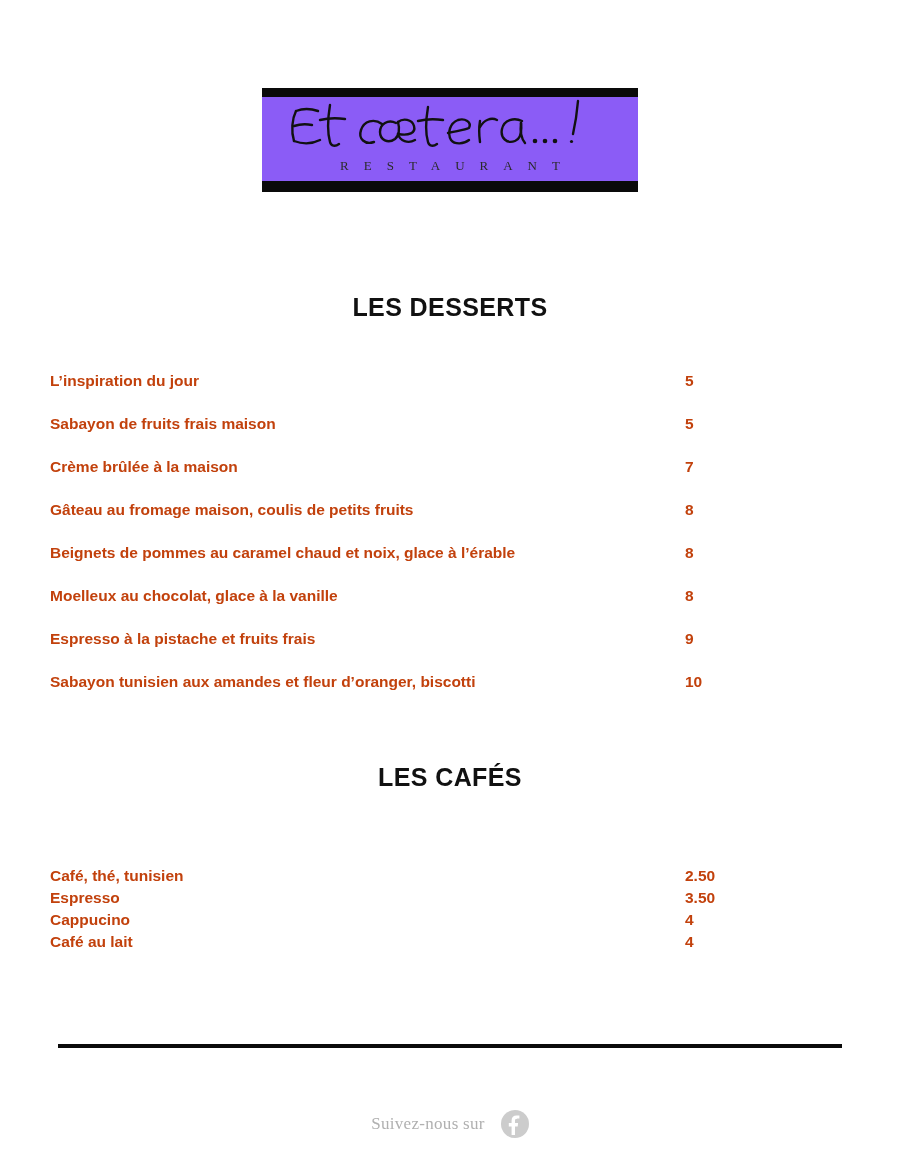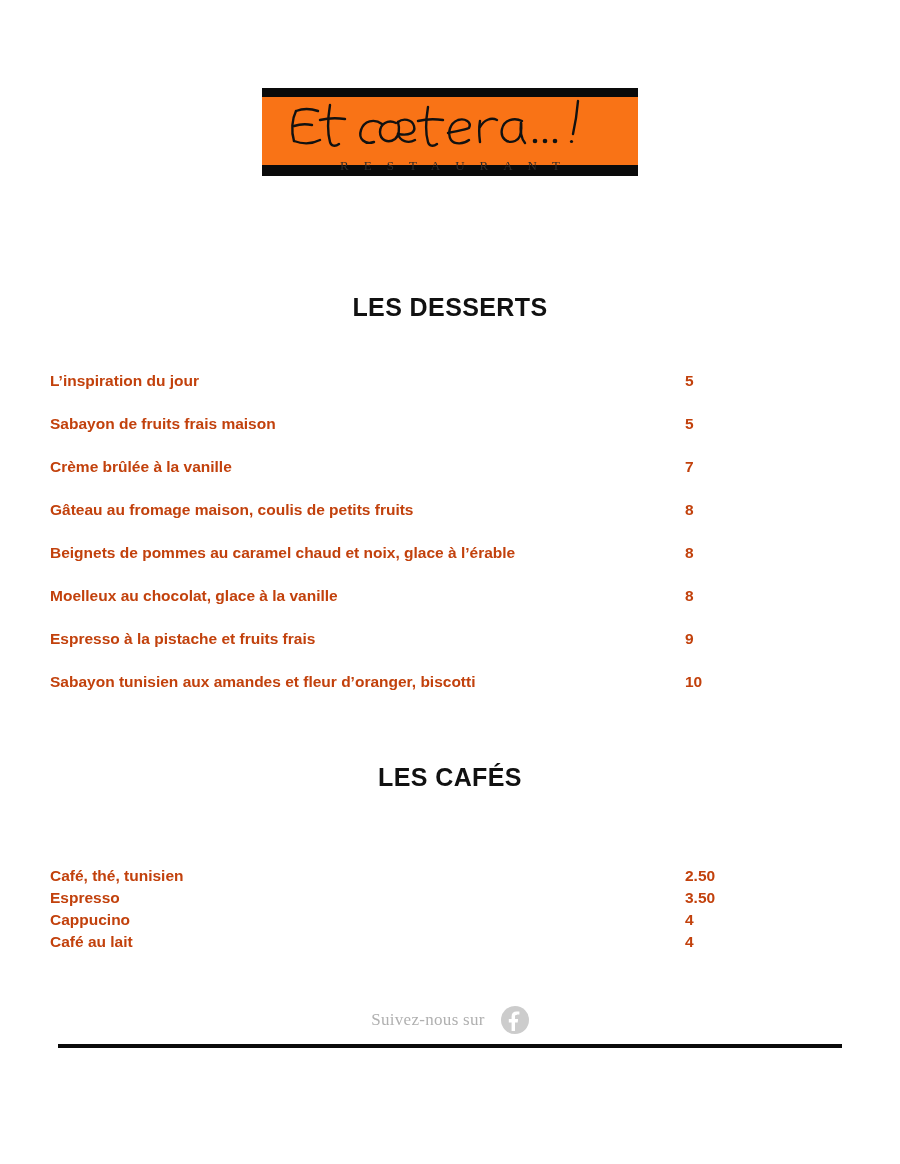--- a/index.html
+++ b/index.html
@@ -28,23 +28,23 @@
     height: 9px;
     background: #0a0a0a;
   }
   .logo-bar-bottom {
     width: 100%;
     height: 11px;
     background: #0a0a0a;
     margin-top: 0;
   }
   .logo-inner {
-    height: 68px;
+    height: 84px;
     position: relative;
-    background: #f97316;
+    background: #8b5cf6;
   }
   .logo-script {
     position: absolute;
     left: 24px;
     top: 2px;
     width: 340px;
     height: 56px;
   }
   .logo-script svg {
     display: block;
@@ -121,21 +121,21 @@
     left: 58px;
     top: 1044px;
     width: 784px;
     height: 4px;
     background: #0a0a0a;
   }
   .footer-follow {
     position: absolute;
     left: 0;
     right: 0;
-    top: 1006px;
+    top: 1110px;
     display: flex;
     justify-content: center;
     align-items: center;
     gap: 16px;
   }
   .follow-text {
     font-family: "Liberation Serif", serif;
     font-size: 17px;
     color: #b0b0b0;
     letter-spacing: 0.3px;
@@ -206,21 +206,21 @@
 <div class="menu-list" id="desserts-list">
   <div class="menu-row">
     <span class="item-name">L’inspiration du jour</span>
     <span class="item-price">5</span>
   </div>
   <div class="menu-row">
     <span class="item-name">Sabayon de fruits frais maison</span>
     <span class="item-price">5</span>
   </div>
   <div class="menu-row">
-    <span class="item-name">Crème brûlée à la vanille</span>
+    <span class="item-name">Crème brûlée à la maison</span>
     <span class="item-price">7</span>
   </div>
   <div class="menu-row">
     <span class="item-name">Gâteau au fromage maison, coulis de petits fruits</span>
     <span class="item-price">8</span>
   </div>
   <div class="menu-row">
     <span class="item-name">Beignets de pommes au caramel chaud et noix, glace à l’érable</span>
     <span class="item-price">8</span>
   </div>

